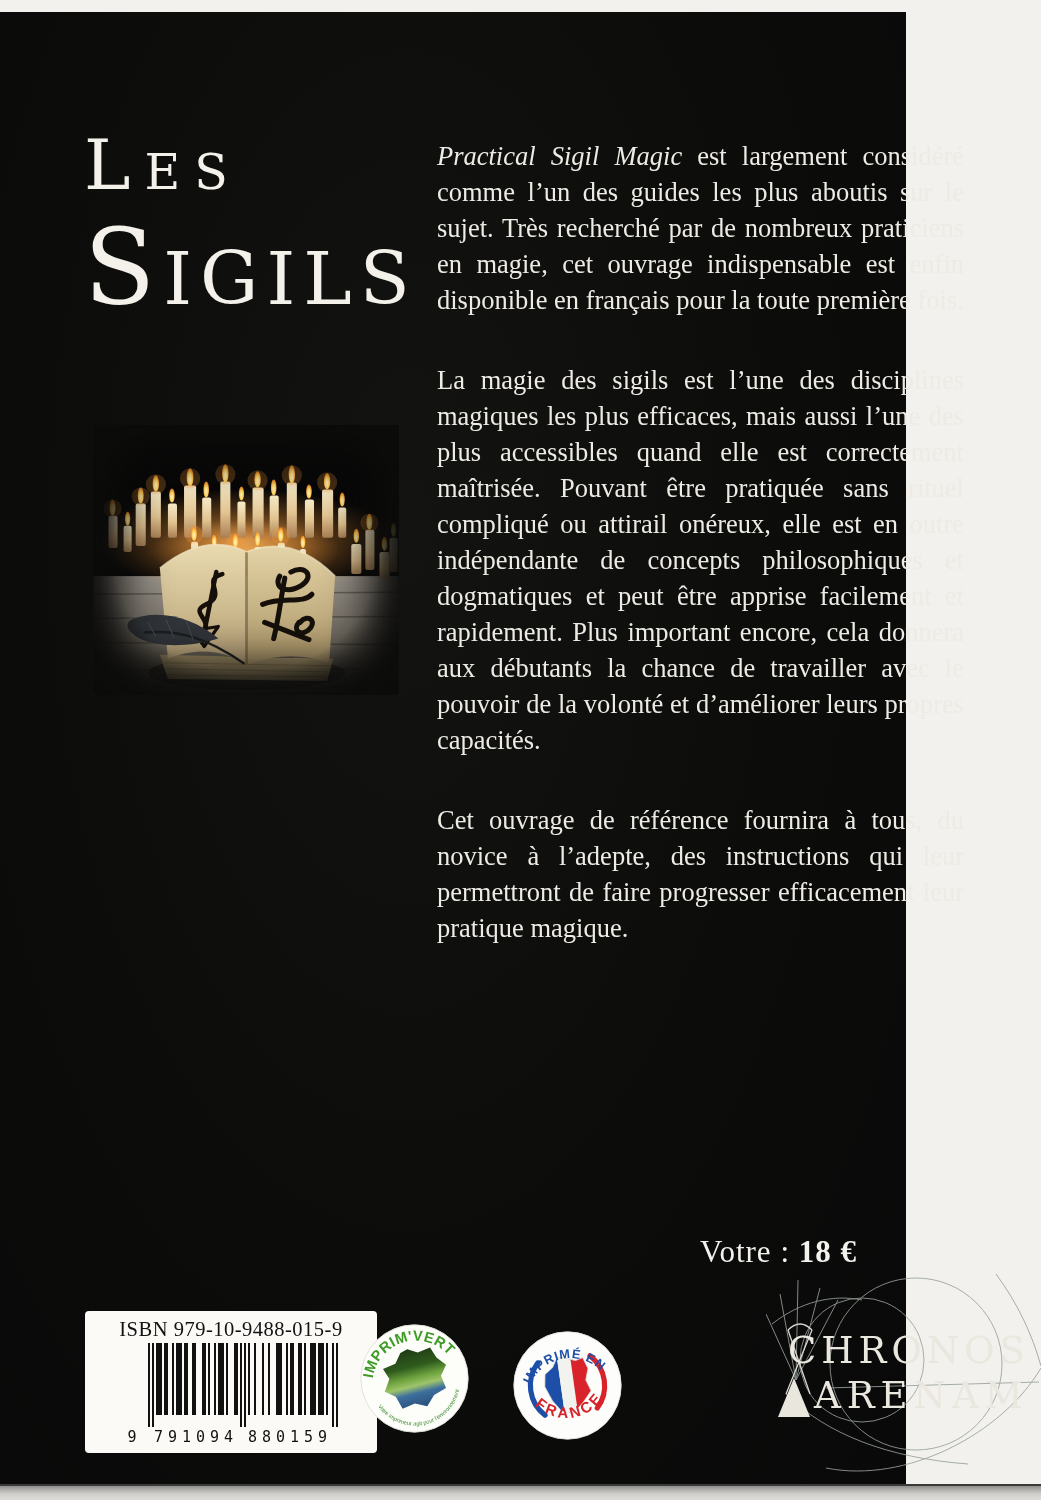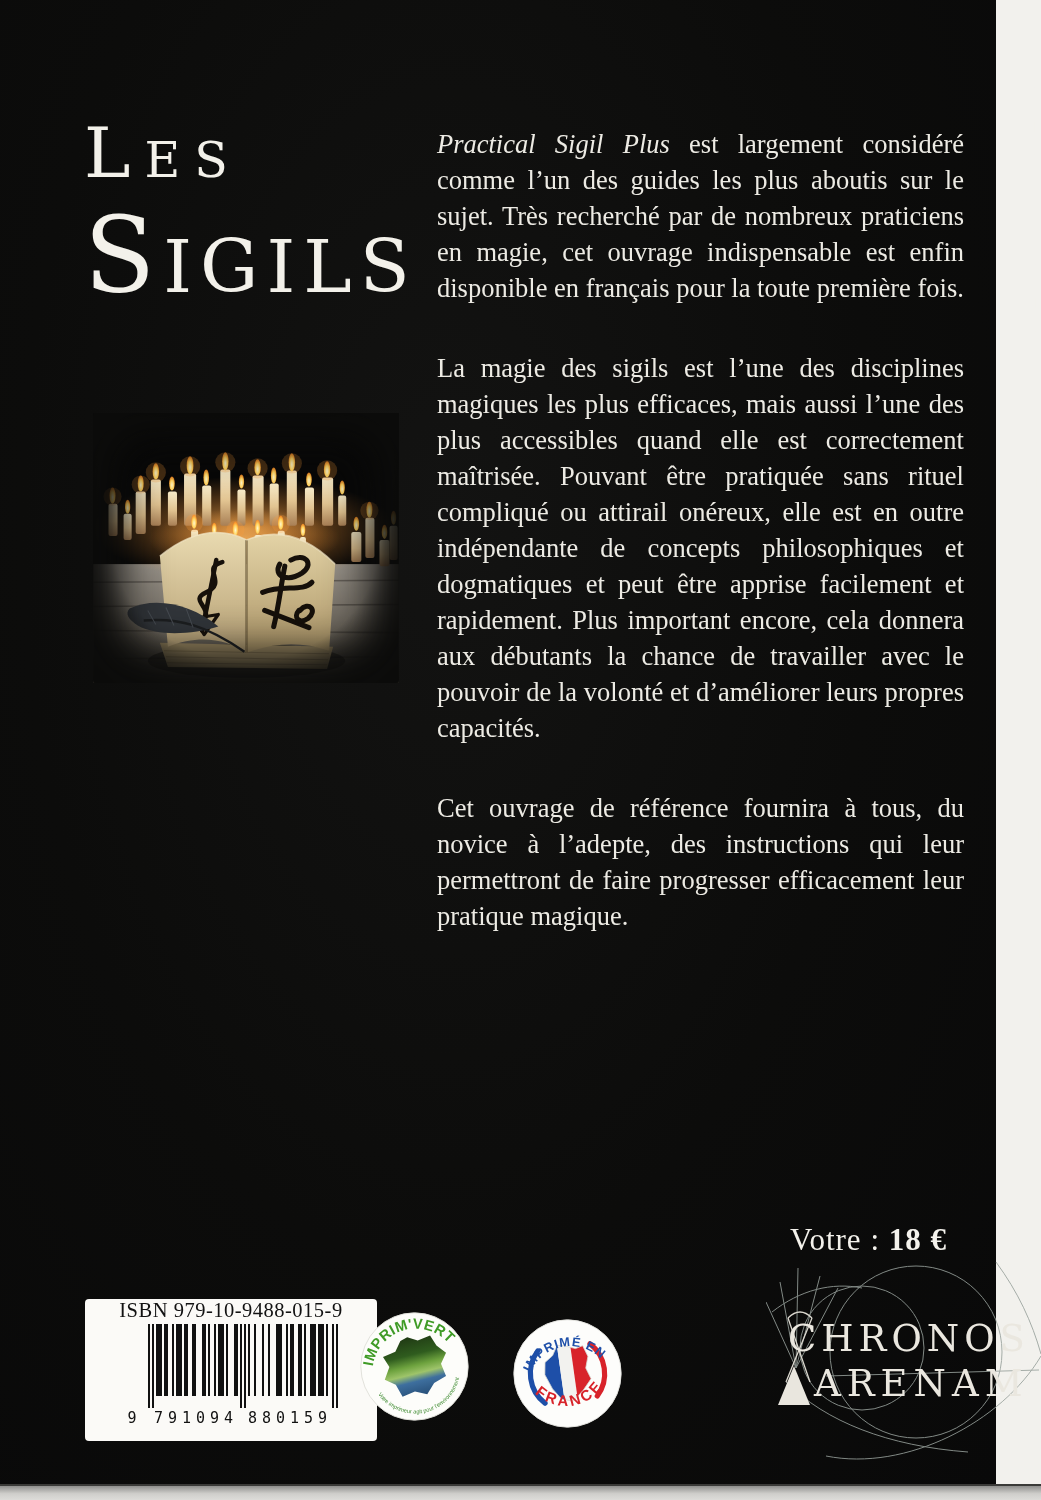--- a/index.html
+++ b/index.html
@@ -1,18 +1,18 @@
 <!DOCTYPE html>
 <html><head>
 <meta charset="utf-8">
 <style>
   html,body{margin:0;padding:0;}
   body{width:1041px;height:1500px;background:#f2f1ed;position:relative;overflow:hidden;
        font-family:"Liberation Serif", serif;}
-  .cover{position:absolute;left:0;top:0;width:996px;height:1486px;
+  .cover{position:absolute;left:0;top:12px;width:906px;height:1486px;
          background:radial-gradient(ellipse at 45% 35%, #131312 0%, #0c0c0b 55%, #090909 100%);}
   .right-wedge{position:absolute;top:0;right:0;width:9px;height:1245px;background:#f2f1ed;
          clip-path:polygon(22% 0, 100% 0, 100% 100%);}
   .bottom-strip{position:absolute;left:0;bottom:0;width:1041px;height:14px;
          background:linear-gradient(#8f8f8d,#cfcecb 55%,#dddcd9);border-top:2px solid #3a3a38;}
 
   
   .title{position:absolute;left:84px;top:118px;color:#f3f1ea;
          font-family:"DejaVu Serif", serif;font-variant:small-caps;}
   .title .l1{font-size:70px;line-height:1;letter-spacing:14px;}
@@ -31,21 +31,21 @@
   .photo .vig{position:absolute;inset:0;border-radius:3px;
               box-shadow:inset 0 0 46px 28px #0c0c0b;}
 
   
   .price{position:absolute;top:1222px;right:49px;color:#f4f2ec;font-size:31px;letter-spacing:1px;}
   .price .val{font-weight:bold;text-align:right;}
 
   
   .barcode{position:absolute;left:85px;top:1299px;width:292px;height:142px;
            background:#fbfaf7;border-radius:4px;color:#121212;}
-  .barcode .isbn{ text-align:center;font-size:20.5px;letter-spacing:0.5px;
+  .barcode .isbn{ text-align:center;font-size:20.5px;letter-spacing:0.5px;padding-top:7px;
            font-family:"Liberation Serif",serif;}
   .barcode svg{display:block;margin:2px auto 0 auto;fill:#111;}
   .bc-digit{font-family:"DejaVu Sans Mono",monospace;font-size:15px;fill:#111;}
 
   .badge{position:absolute;}
   .publogo{position:absolute;left:766px;top:1260px;}
 </style>
 </head>
 <body>
 
@@ -217,21 +217,21 @@
           </g>
         </g>
       </g>
 
       <rect x="0" y="0" width="303" height="268" fill="url(#vig)"></rect>
     </svg>
     <div class="vig"></div>
   </div>
 
   <div class="synopsis">
-    <p><span class="lead-italic">Practical Sigil Plus</span><span> est largement considéré comme l’un des guides les plus aboutis sur le sujet. Très recherché par de nombreux praticiens en magie, cet ouvrage indispensable est enfin disponible en français pour la toute première fois.</span></p>
+    <p><span class="lead-italic">Practical Sigil Magic</span><span> est largement considéré comme l’un des guides les plus aboutis sur le sujet. Très recherché par de nombreux praticiens en magie, cet ouvrage indispensable est enfin disponible en français pour la toute première fois.</span></p>
     <p>La magie des sigils est l’une des disciplines magiques les plus efficaces, mais aussi l’une des plus accessibles quand elle est correctement maîtrisée. Pouvant être pratiquée sans rituel compliqué ou attirail onéreux, elle est en outre indépendante de concepts philosophiques et dogmatiques et peut être apprise facilement et rapidement. Plus important encore, cela donnera aux débutants la chance de travailler avec le pouvoir de la volonté et d’améliorer leurs propres capacités.</p>
     <p>Cet ouvrage de référence fournira à tous, du novice à l’adepte, des instructions qui leur permettront de faire progresser efficacement leur pratique magique.</p>
   </div>
 
   <div class="price"><span>Votre :</span>&nbsp;<span class="val">18 €</span></div>
 
   <div class="barcode">
     <div class="isbn">ISBN 979-10-9488-015-9</div>
     <svg width="226" height="102" viewBox="0 0 226 102">
       <g>

